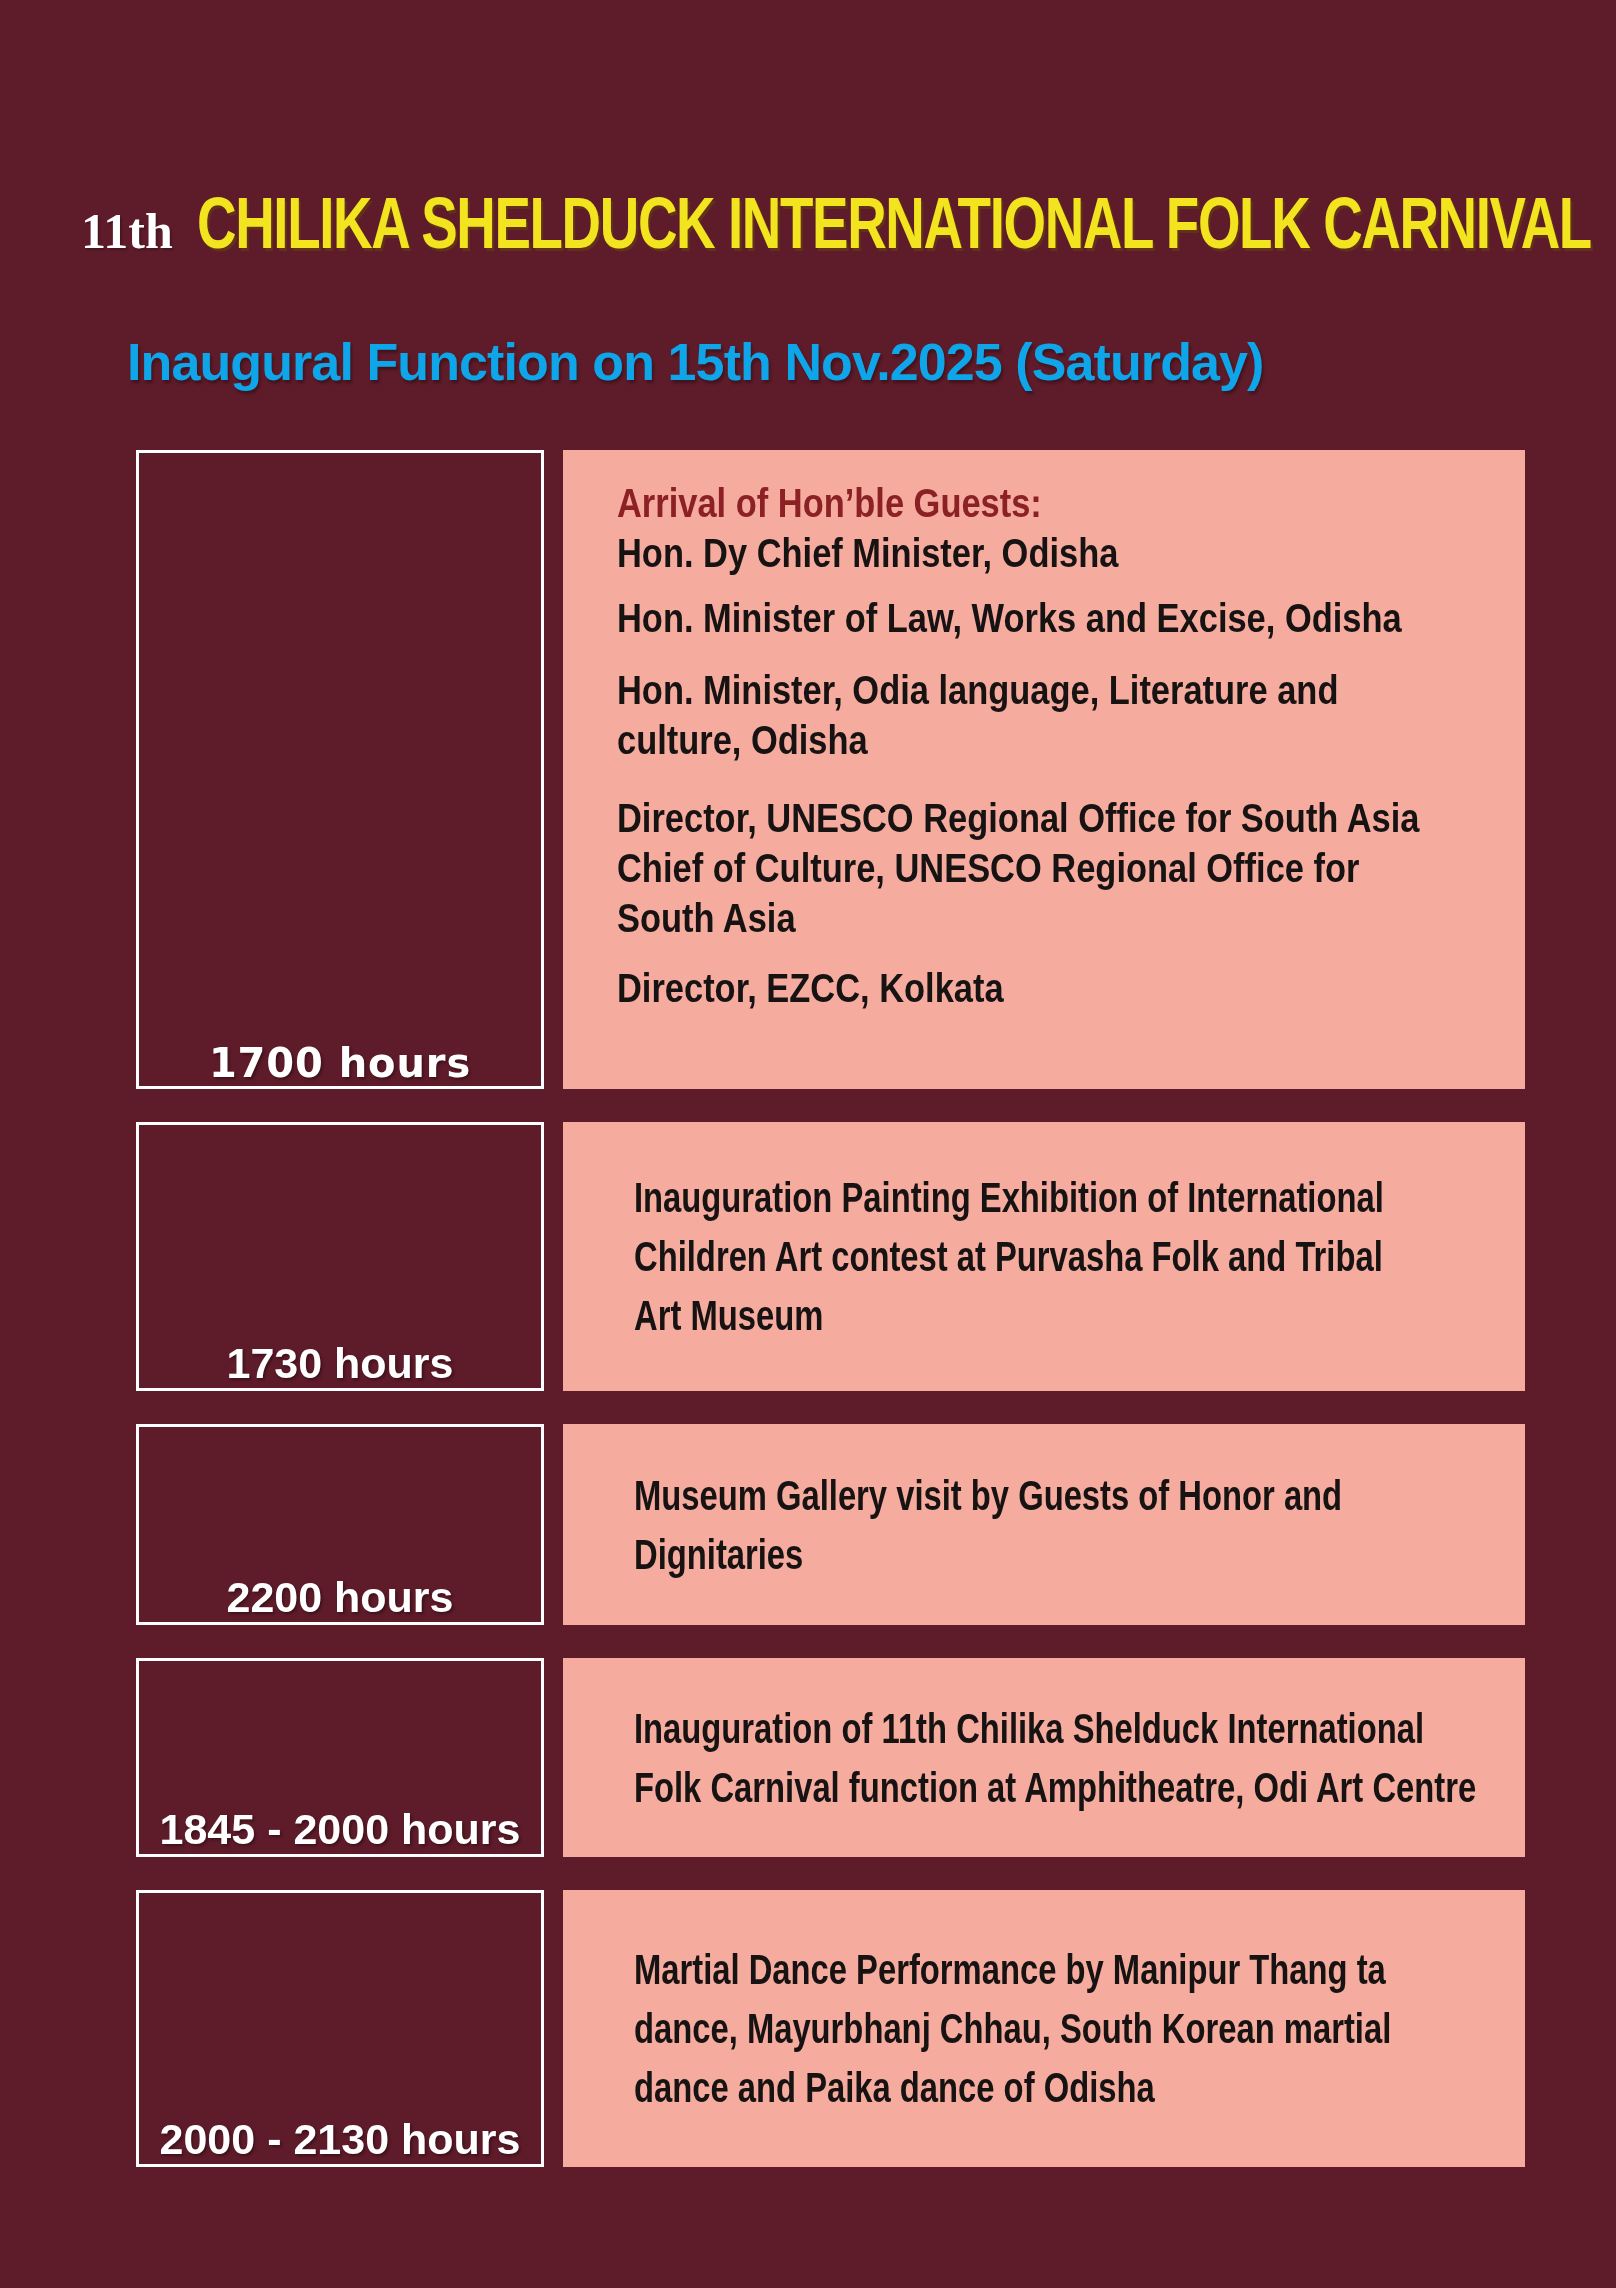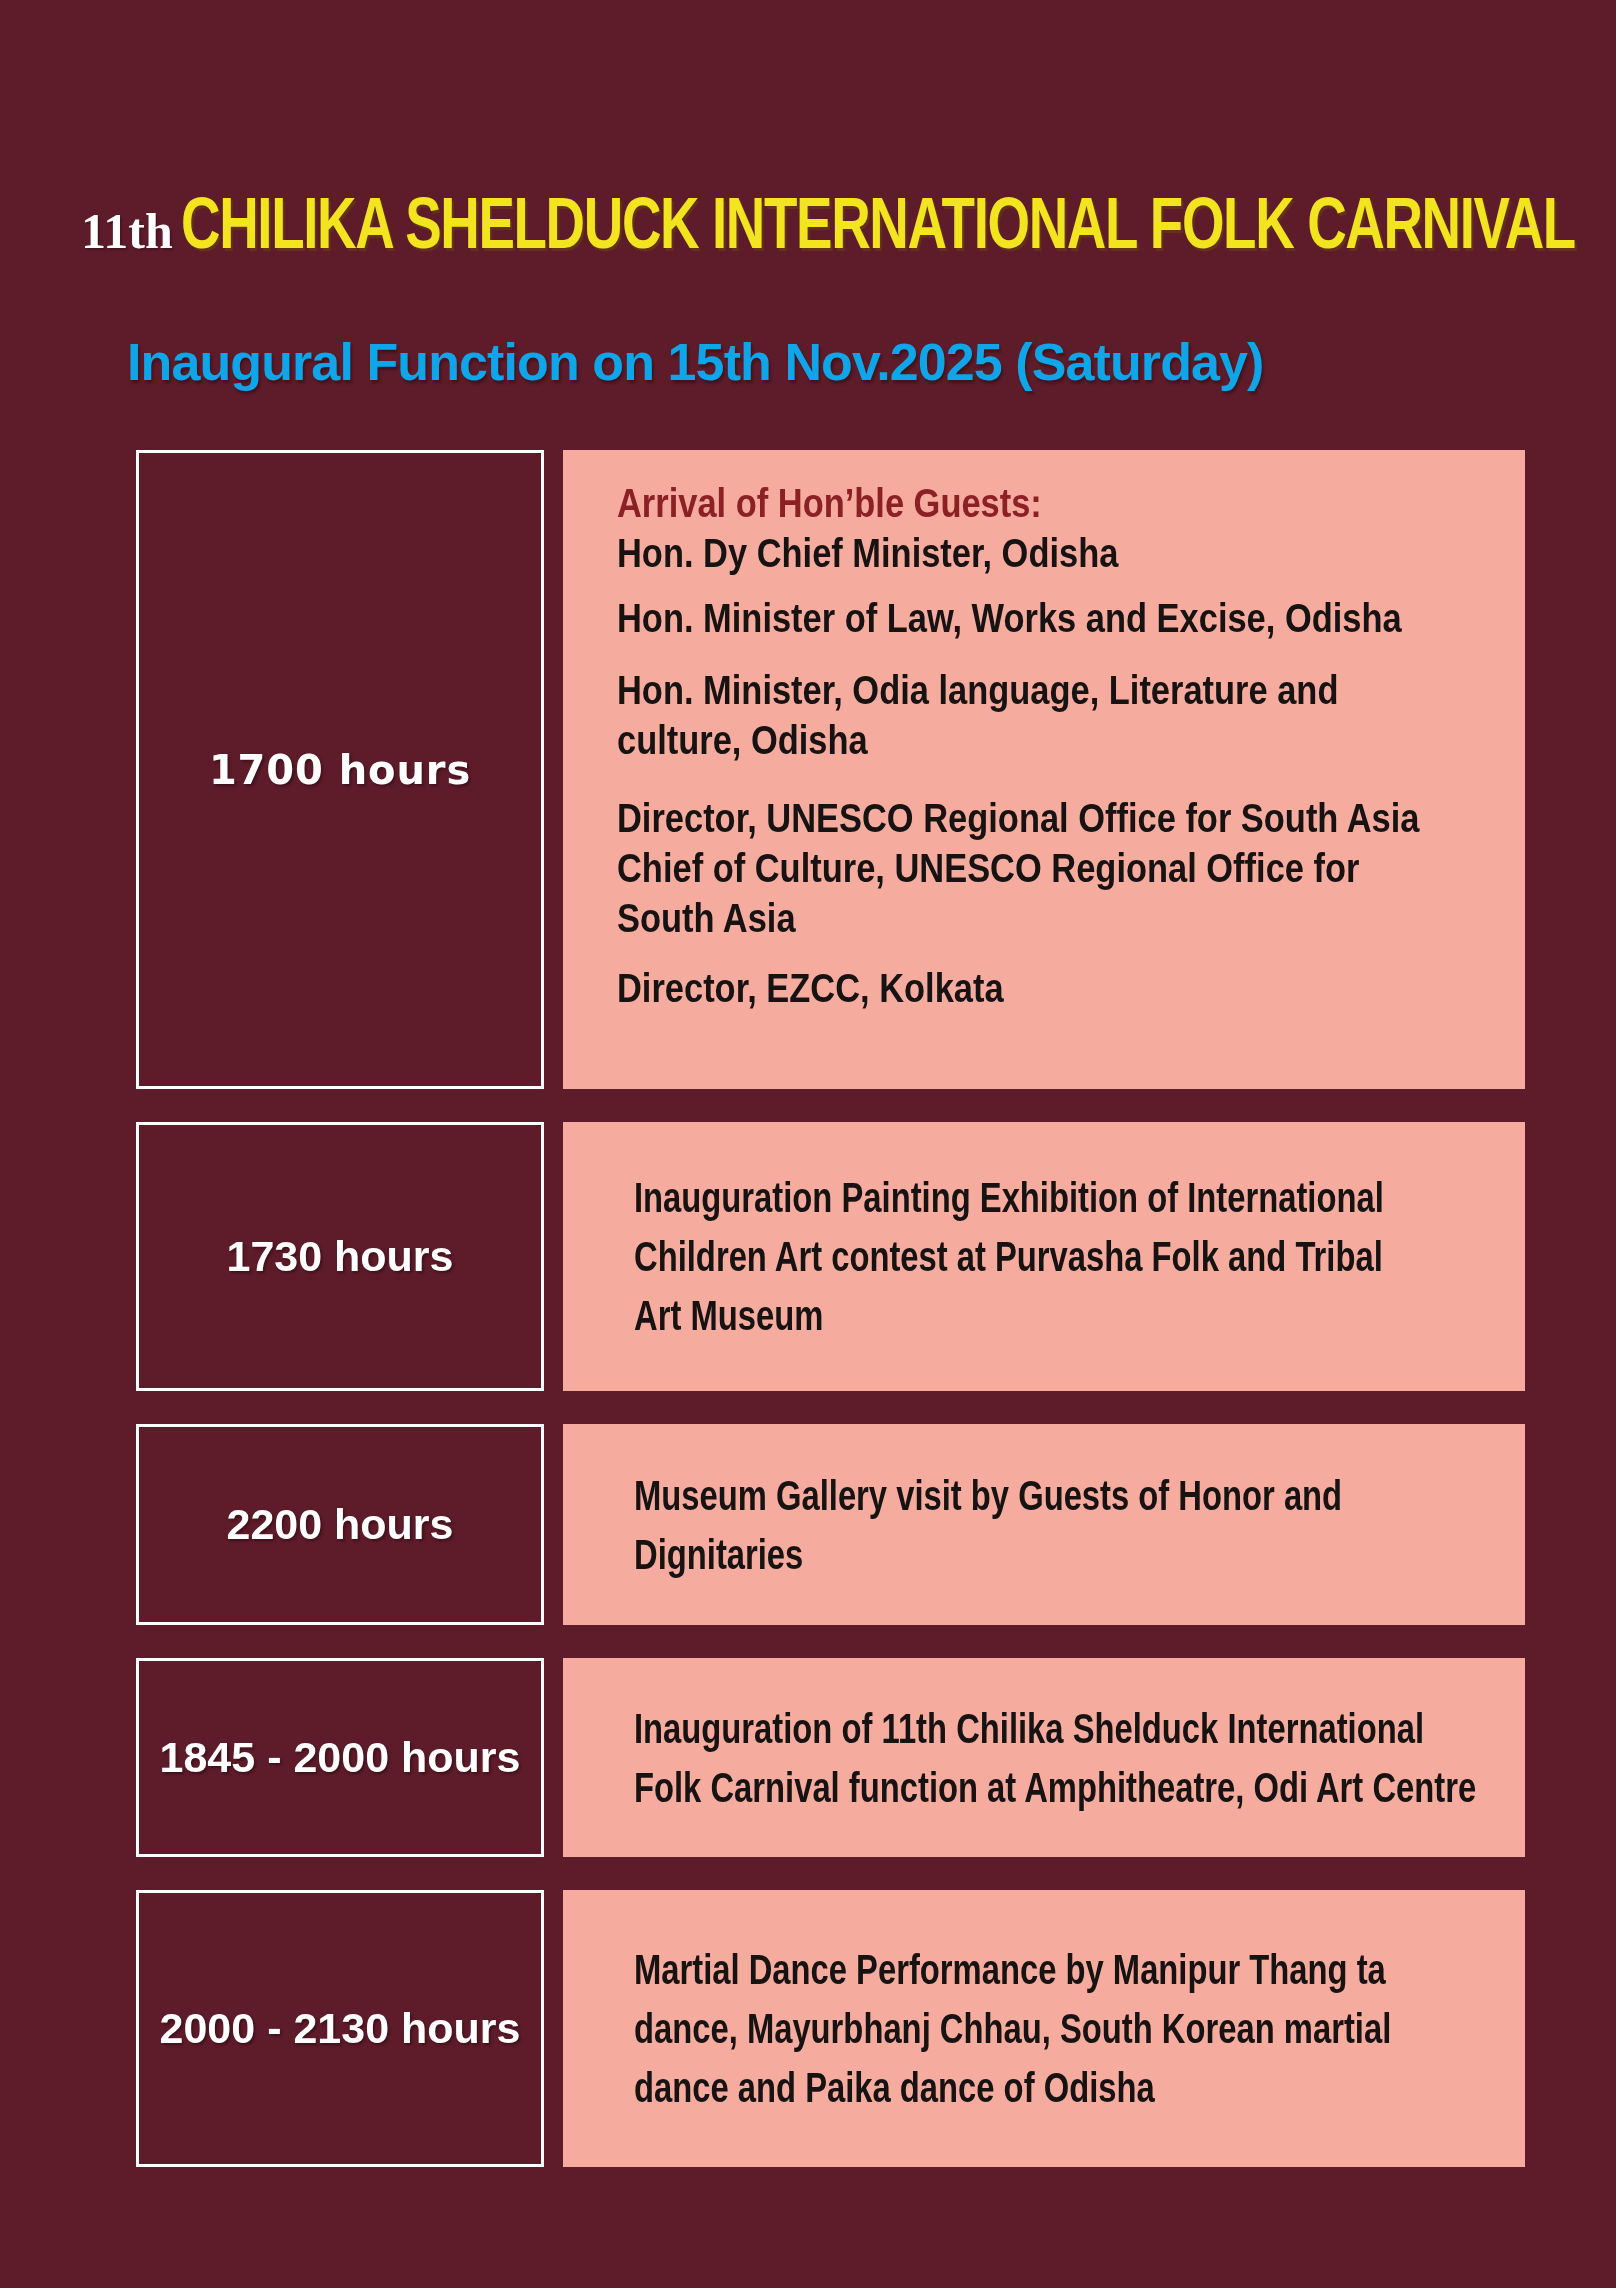--- a/index.html
+++ b/index.html
@@ -15,21 +15,21 @@
     position:absolute;left:81px;top:190px;
     white-space:nowrap;
   }
   .edition{
     display:inline-block;
     font-family:"Liberation Serif",serif;
     font-weight:700;
     font-size:50px;line-height:66px;
     color:#ffffff;
     vertical-align:baseline;
-    margin-right:8px;
+    margin-right:24px;
     text-shadow:1.8px 1.8px 1.8px rgba(0,0,0,0.25);
   }
   .title{
     display:inline-block;
     margin:0;
     font-size:72px;line-height:66px;
     font-weight:700;
     letter-spacing:-1.8px;
     color:#f2e41e;
     transform:scaleX(0.76);
@@ -47,21 +47,21 @@
     text-shadow:1.8px 2.8px 2.8px rgba(0,0,0,0.3);
     white-space:nowrap;
   }
   
   .schedule{position:absolute;left:136px;top:450px;width:1389px;}
   .row{display:flex;margin-bottom:33px;}
   .time-cell{
     box-sizing:border-box;
     width:408px;
     border:3.7px solid #ffffff;
-    display:flex;align-items:center;justify-content:center;
+    display:flex;align-items:flex-end;justify-content:center;
     flex:none;
   }
   .time{
     font-weight:700;
     color:#ffffff;
     text-shadow:1.8px 1.8px 2.8px rgba(0,0,0,0.35);
     white-space:nowrap;
   }
   .t-wide{font-family:"DejaVu Sans",sans-serif;font-size:40px;letter-spacing:0.9px;}
   .t-cond{font-size:43px;letter-spacing:0;}

